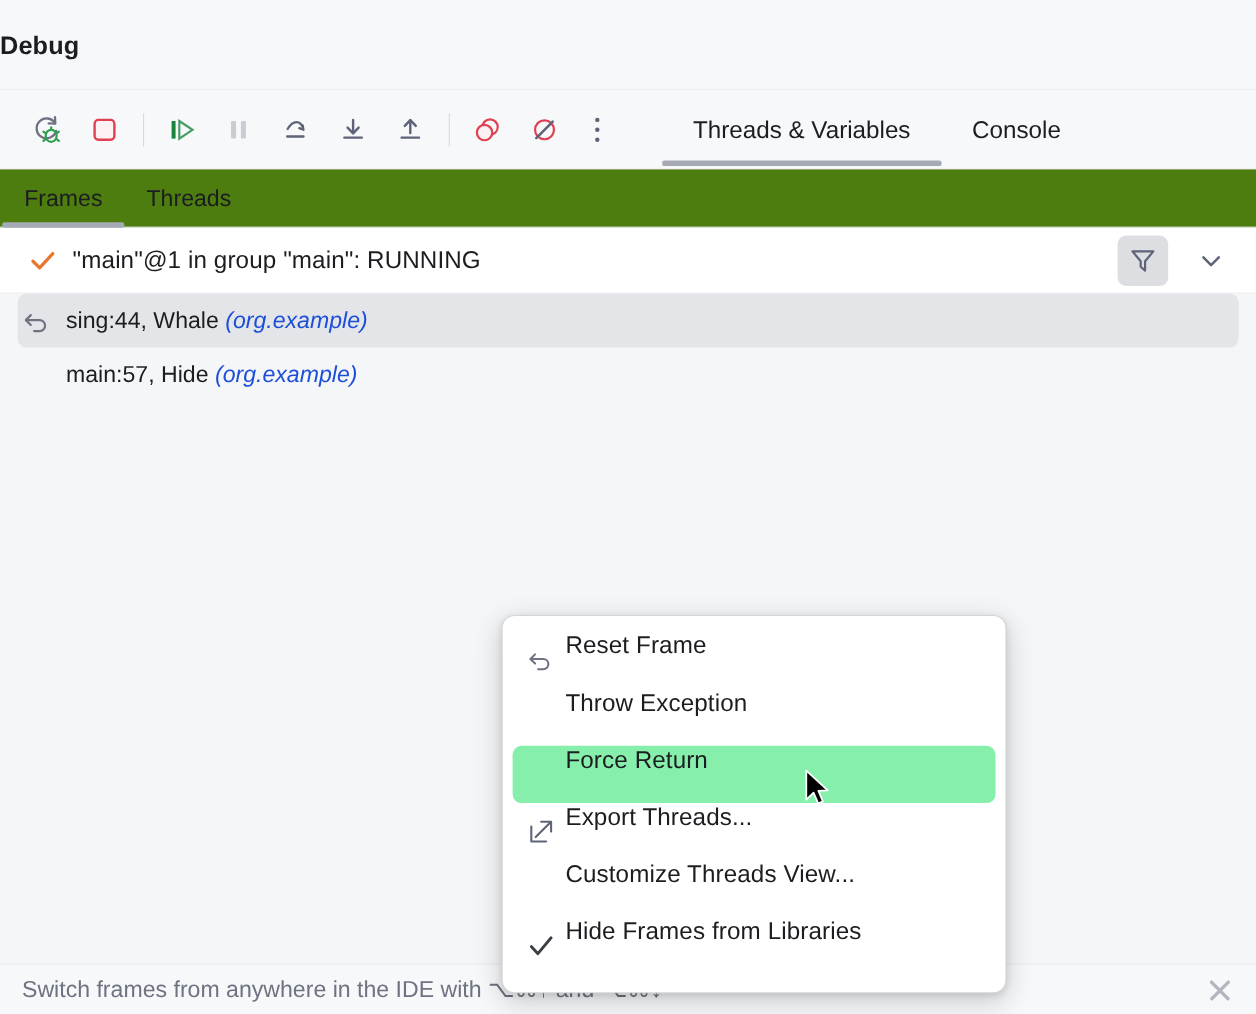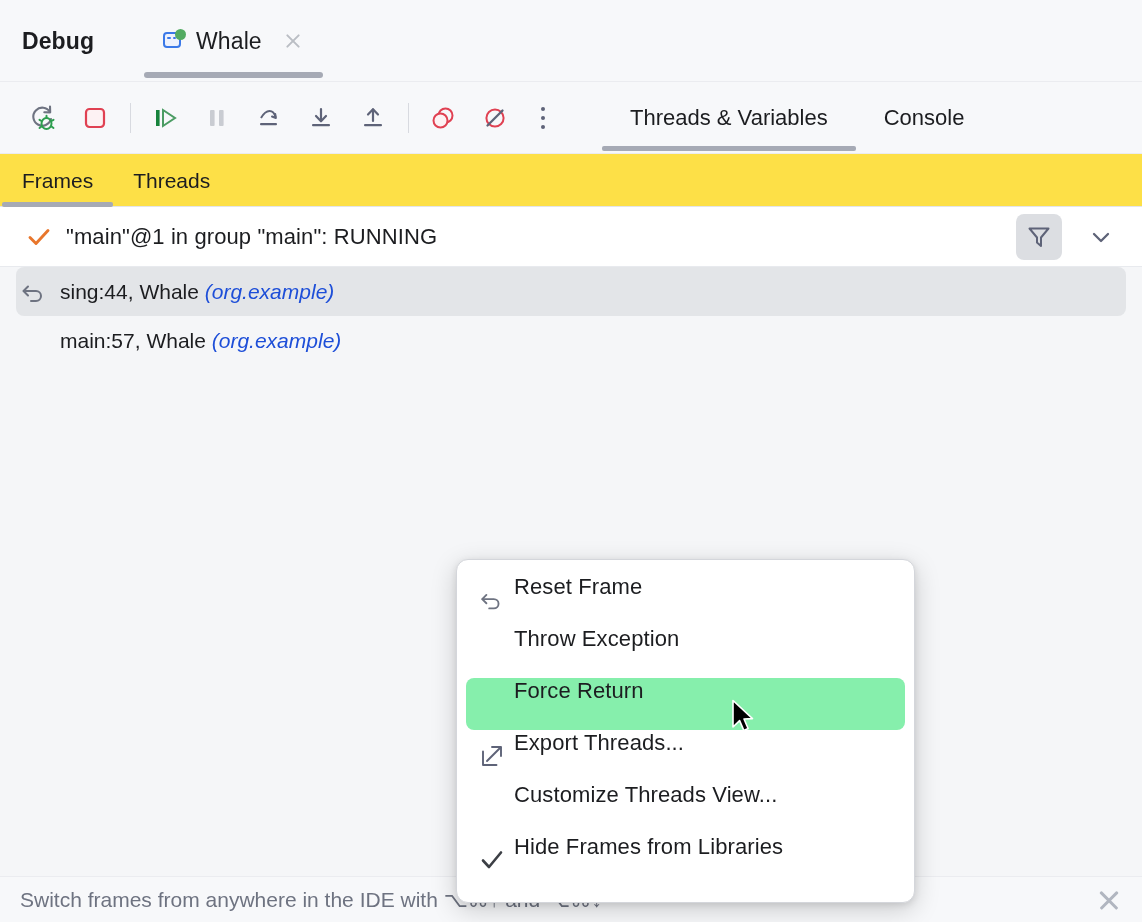--- a/index.html
+++ b/index.html
@@ -30,21 +30,20 @@
     content: "";
     position: absolute;
     left: 0; right: 0; bottom: 0;
     height: 1px;
     background: #ebecf0;
   }
   .debug-title {
     font-size: 23px;
     font-weight: bold;
     color: #1c1d20;
-    margin-left: 22px;
     letter-spacing: 0.1px;
   }
   .run-tab {
     display: flex;
     align-items: center;
     margin-left: 47px;
     height: 82px;
     padding: 0 22px;
     position: relative;
     box-sizing: border-box;
@@ -182,21 +181,21 @@
     height: 5px;
     border-radius: 2px;
     background: #a6aab5;
   }
 
   
   .subtabs {
     height: 53px;
     display: flex;
     align-items: flex-start;
-    background: #fde047;
+    background: #4d7c0f;
     position: relative;
     box-sizing: border-box;
   }
   .subtabs:after {
     content: "";
     position: absolute;
     left: 0; right: 0; bottom: 0;
     height: 1px;
     background: #e3e5ea;
   }
@@ -391,31 +390,20 @@
   }
   .hint-close:before { transform: rotate(45deg); }
   .hint-close:after  { transform: rotate(-45deg); }
 </style>
 </head>
 <body>
 
 <div class="tabbar">
   <div class="debug-title">Debug</div>
 
-  <div class="run-tab">
-    <div class="run-tab-underline"></div>
-    <div class="run-cfg-icon">
-      <div class="box"></div>
-      <div class="dash1"></div>
-      <div class="dash2"></div>
-      <div class="greendot"></div>
-    </div>
-    <span class="run-tab-label">Whale</span>
-    <span class="tab-close"></span>
-  </div>
 </div>
 
 <div class="toolbar-row">
   <div class="tb-icons">
 
     <div class="tb-btn">
       <svg width="30" height="30" viewBox="0 0 30 30">
         <path d="M22 9 A9 9 0 1 0 23 16" fill="none" stroke="#6e7381" stroke-width="2.1" stroke-linecap="round"></path>
         <path d="M22 3.5 L22.2 9.4 L16.3 9.2" fill="none" stroke="#6e7381" stroke-width="2.1" stroke-linecap="round" stroke-linejoin="round"></path>
         <ellipse cx="18.5" cy="20.5" rx="5" ry="5.5" fill="none" stroke="#2e9e4f" stroke-width="2"></ellipse>
@@ -540,21 +528,21 @@
       <svg width="30" height="30" viewBox="0 0 30 30">
         <path d="M9 9.5 L4.5 14 L9 18.5" fill="none" stroke="#6e7381" stroke-width="2" stroke-linecap="round" stroke-linejoin="round"></path>
         <path d="M4.8 14 L17 14 A5 5 0 0 1 17 24 L12 24" fill="none" stroke="#6e7381" stroke-width="2" stroke-linecap="round"></path>
       </svg>
     </span>
     <span class="frame-text"><span>sing:44, Whale </span><em>(org.example)</em></span>
   </div>
 
   <div class="frame-row">
     <span class="frame-indent"></span>
-    <span class="frame-text"><span>main:57, Whale </span><em>(org.example)</em></span>
+    <span class="frame-text"><span>main:57, Hide </span><em>(org.example)</em></span>
   </div>
 
   <div class="ctx-menu">
 
     <div class="ctx-item">
       <span class="ctx-ico">
         <svg width="28" height="28" viewBox="0 0 30 30">
           <path d="M9 9.5 L4.5 14 L9 18.5" fill="none" stroke="#6e7381" stroke-width="2" stroke-linecap="round" stroke-linejoin="round"></path>
           <path d="M4.8 14 L17 14 A5 5 0 0 1 17 24 L12 24" fill="none" stroke="#6e7381" stroke-width="2" stroke-linecap="round"></path>
         </svg>

